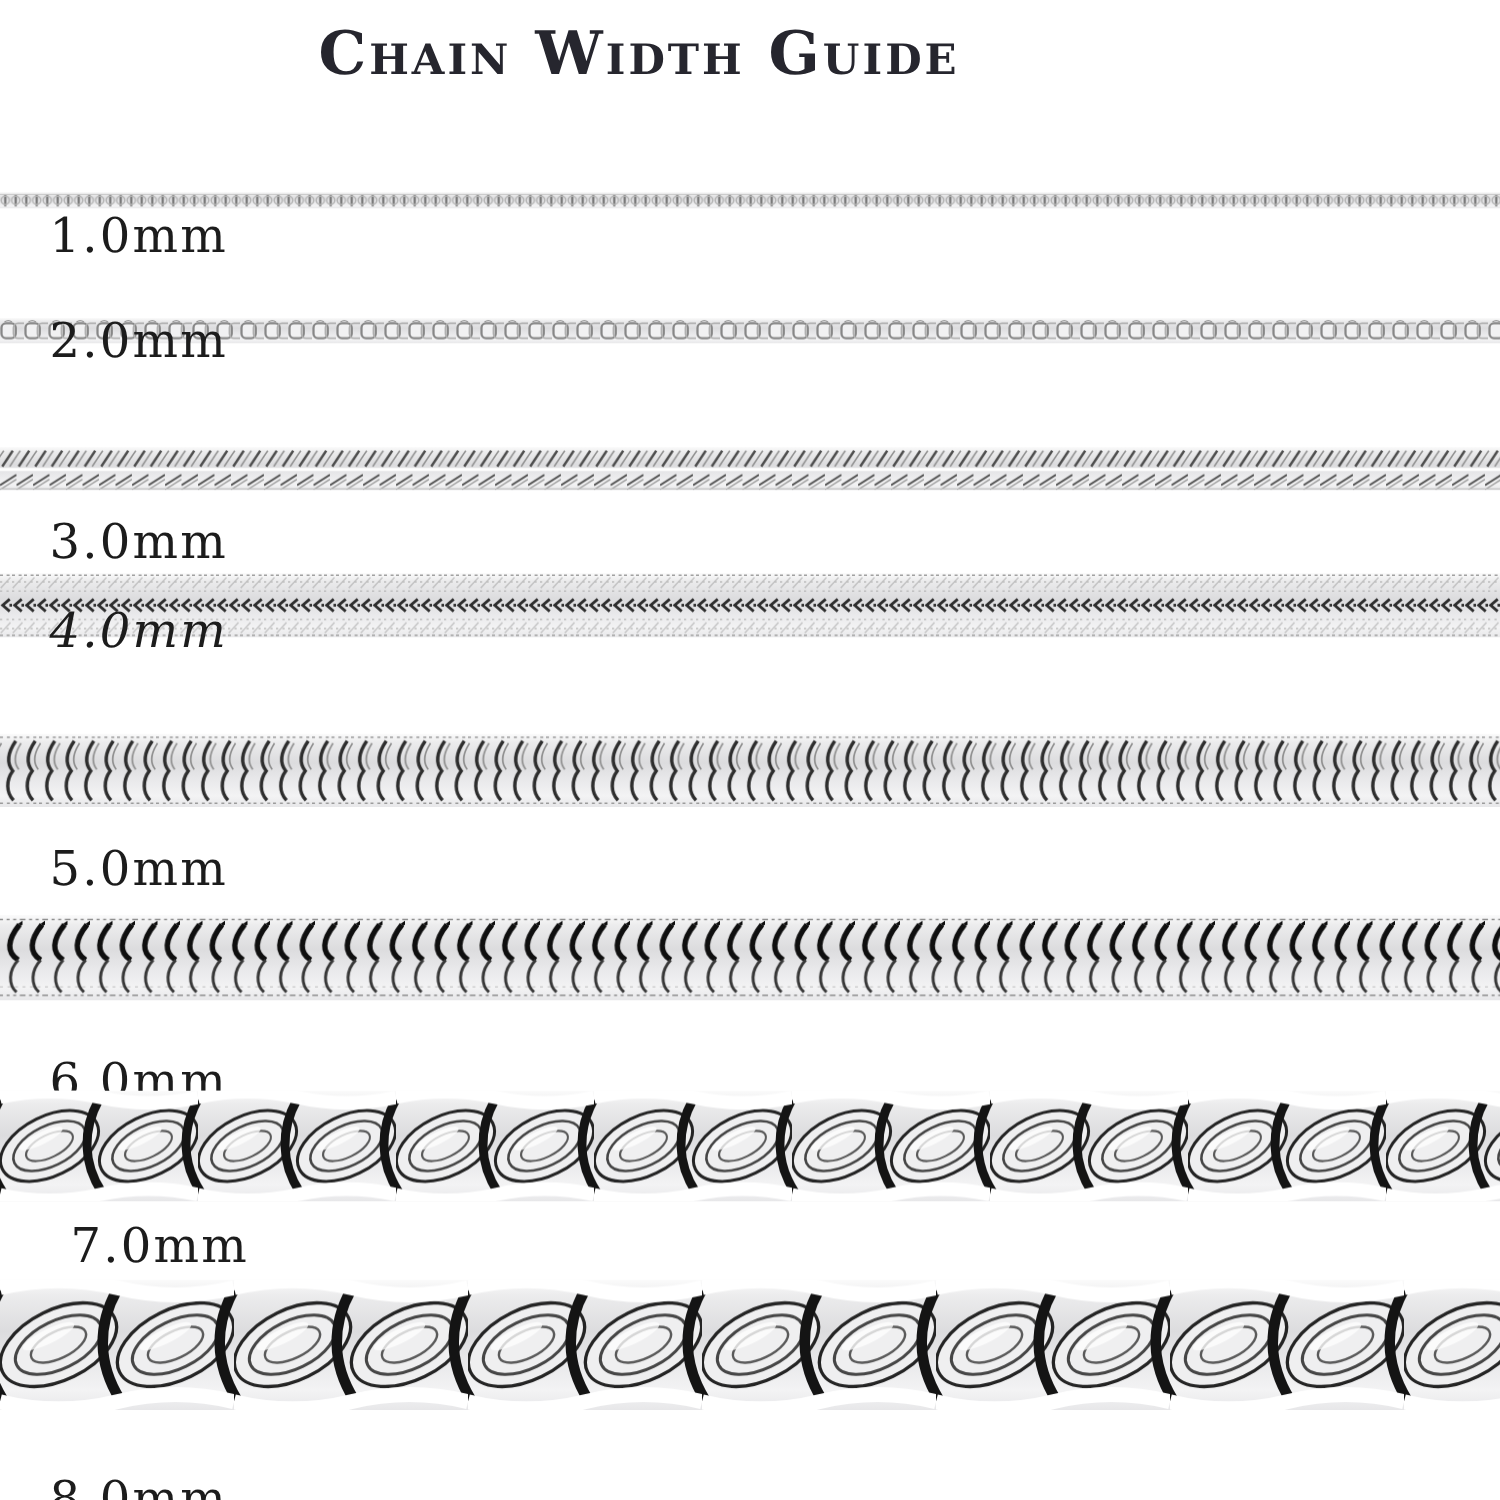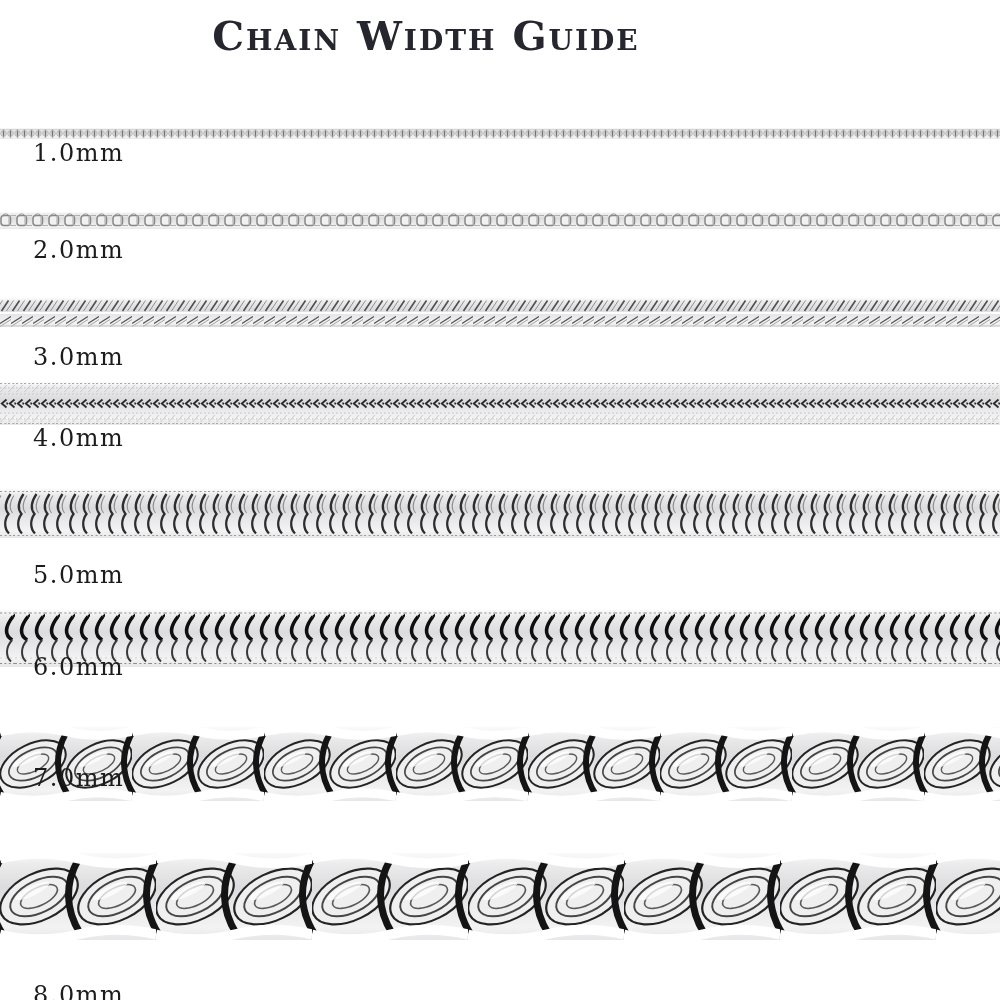--- a/index.html
+++ b/index.html
@@ -4,24 +4,24 @@
 <style>
   html,body{margin:0;padding:0;background:#ffffff;}
   .canvas{position:relative;width:1000px;height:1000px;background:#ffffff;overflow:hidden;
           font-family:"DejaVu Serif","Liberation Serif",serif;}
   .title{position:absolute;top:12px;left:0;width:852px;margin:0;text-align:center;
          font-size:40px;font-weight:600;font-variant:small-caps;letter-spacing:2px;
          color:#26262e;line-height:1.2;}
   .chain{position:absolute;left:0;display:block;}
   .c1{top:128px;} .c2{top:212px;} .c3{top:298px;} .c4{top:382px;}
   .c5{top:489px;} .c6{top:610px;} .c7{top:727px;} .c8{top:853px;}
-  .size-label{position:absolute;left:33px;font-size:24px;color:#1c1c1c;
+  .size-label{position:absolute;left:33px;font-size:32px;color:#1c1c1c;
               letter-spacing:1.5px;line-height:1;font-weight:400;}
-  .l1{top:141px;} .l2{top:238px;} .l3{top:345px;} .l4{top:426px;}
-  .l5{top:563px;} .l6{top:655px;} .l7{top:766px;} .l8{top:983px;}
+  .l1{top:141px;} .l2{top:211px;} .l3{top:345px;} .l4{top:404px;font-style:italic;}
+  .l5{top:563px;} .l6{top:704px;} .l7{top:814px;margin-left:14px;} .l8{top:983px;}
   .defs-holder{position:absolute;width:0;height:0;overflow:hidden;}
 </style>
 </head>
 <body>
 
 <div class="canvas">
 
   <svg class="defs-holder" aria-hidden="true">
     <defs>
       <linearGradient id="gSilver" x1="0" y1="0" x2="0" y2="1">

